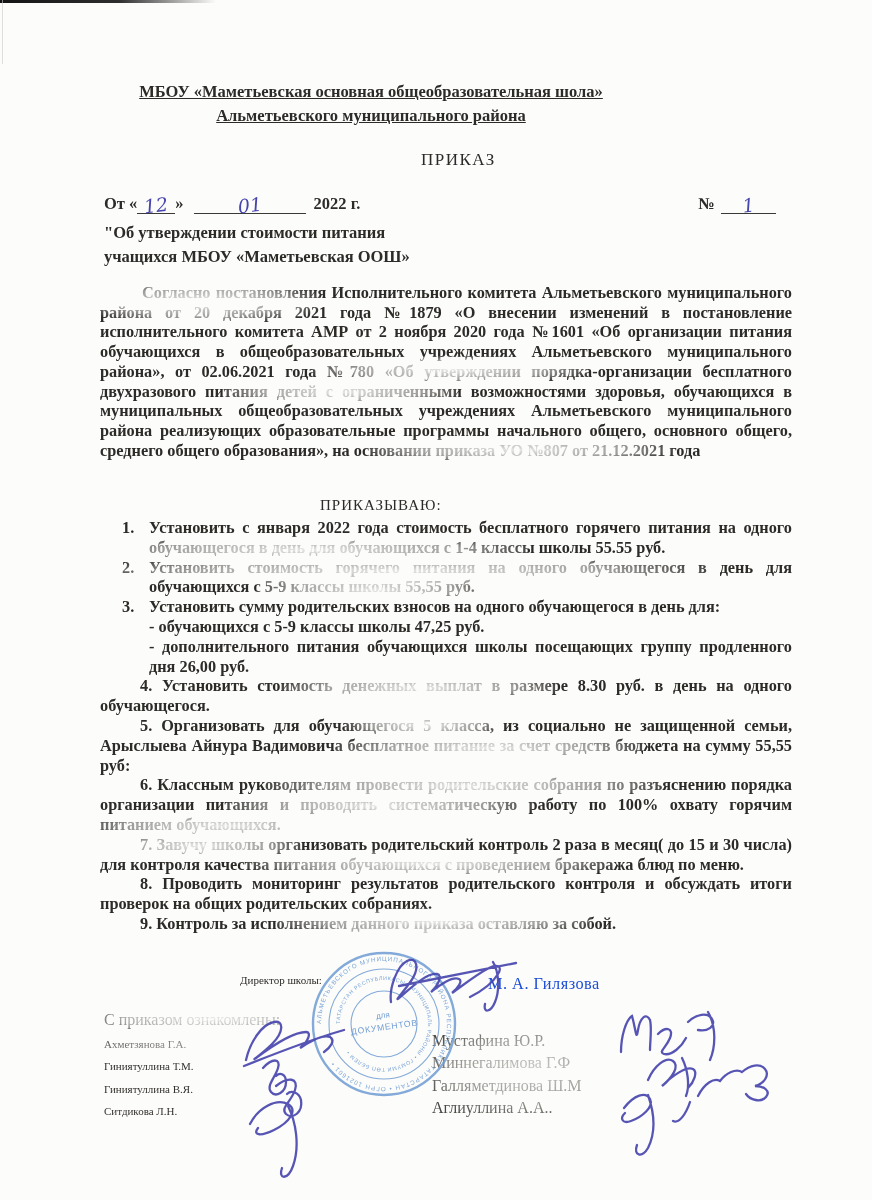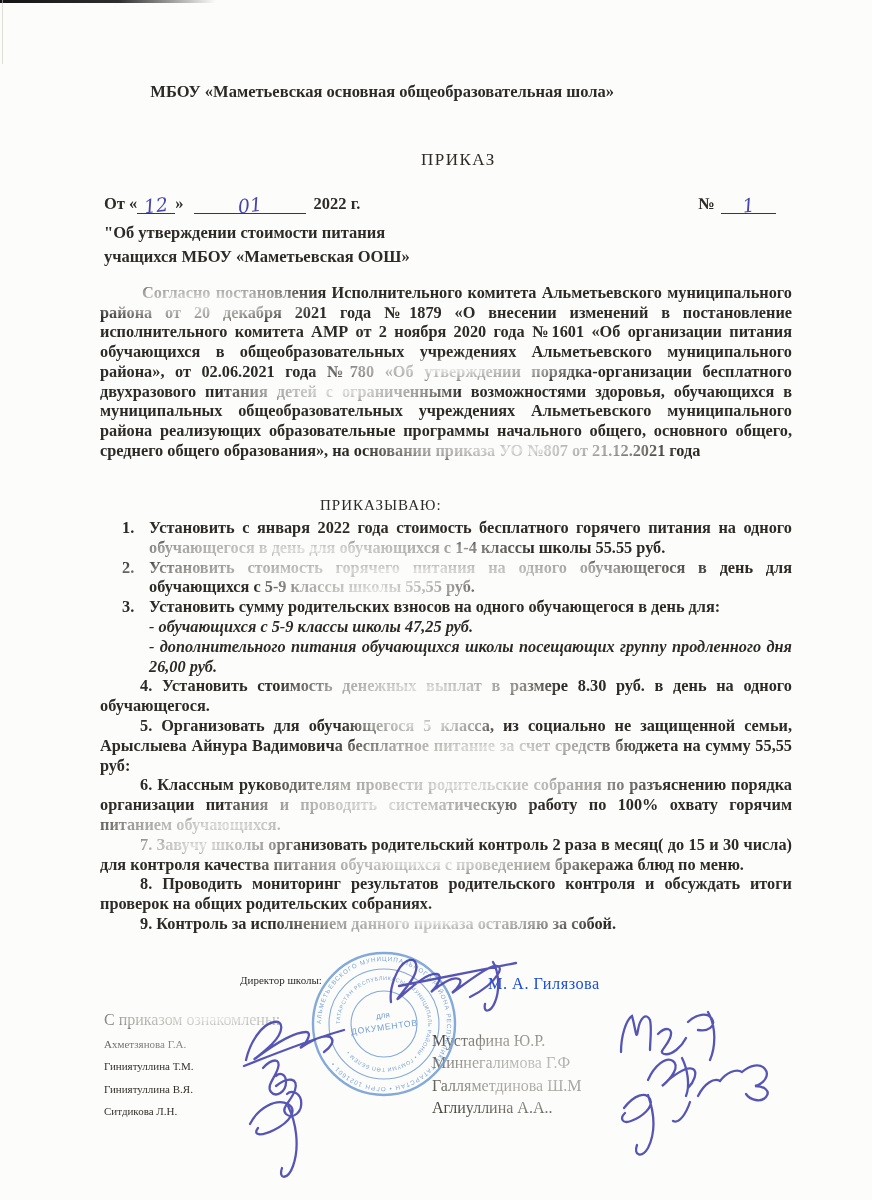--- a/index.html
+++ b/index.html
@@ -4,43 +4,43 @@
 <style>
   html,body{margin:0;padding:0;background:#ffffff;}
   .page{position:relative;width:872px;height:1200px;background:#fcfcfa;overflow:hidden;
         font-family:"Liberation Serif","DejaVu Serif",serif;color:#2d2b28;}
   .abs{position:absolute;}
   
   .top-edge{left:0;top:0;width:216px;height:3px;
     background:linear-gradient(90deg,#141414 0%,#2e2e2e 55%,rgba(60,60,60,0) 100%);}
   .left-edge{left:2px;top:0;width:1px;height:64px;background:#c9c9c6;opacity:.6;}
   
-  .org{left:128px;top:80px;width:486px;text-align:right;font-weight:bold;
-       font-size:16.5px;line-height:24px;}
+  .org{left:128px;top:80px;width:486px;text-align:center;font-weight:bold;
+       font-size:16.5px;line-height:24px;text-decoration:underline;}
   .doc-title{left:421px;top:150px;font-size:17px;letter-spacing:1.5px;}
   .date-row{left:104px;top:194px;font-weight:bold;font-size:16.5px;white-space:nowrap;}
   .num-row{left:698px;top:194px;font-weight:bold;font-size:16.5px;white-space:nowrap;}
   .blank{display:inline-block;border-bottom:1.6px solid #3c3a37;height:17px;
          vertical-align:bottom;position:relative;}
   .blank.day{width:38px;}
   .blank.month{width:112px;margin:0 8px 0 10px;}
   .blank.no{width:55px;margin-left:6px;}
   .hand{position:absolute;left:0;right:0;bottom:-3px;text-align:center;
         font-style:italic;font-weight:normal;font-size:19px;color:#4644ad;
         transform:rotate(-7deg);font-family:"DejaVu Serif",serif;}
   .subject{left:104px;top:221px;font-weight:bold;font-size:16.5px;line-height:23.5px;}
   .preamble{left:100px;top:283px;width:692px;margin:0;text-indent:42px;
             text-align:justify;font-weight:bold;font-size:16.3px;line-height:19.7px;}
   .order-heading{left:320px;top:497px;font-size:15px;letter-spacing:1px;}
   .listblock{left:100px;top:518px;width:692px;font-weight:bold;font-size:16.3px;
              line-height:19.8px;text-align:justify;}
   .oli{display:flex;}
   .onum{flex:0 0 27px;margin-left:22px;}
   .otext{flex:1;text-align:justify;}
-  .osub{margin-left:49px;font-style:italic;}
+  .osub{margin-left:49px;}
   .pitem{margin:0;text-indent:40px;text-align:justify;}
   .director-label{left:240px;top:974px;font-size:11px;}
   .director-name{left:488px;top:974px;font-size:16.3px;letter-spacing:.5px;color:#1d4ed8;}
   .ack{left:104px;top:1011px;font-size:16px;color:#45433f;}
   .col-left{left:104px;top:1033px;font-size:11px;line-height:22.3px;color:#33312e;}
   .col-right{left:432px;top:1030px;font-size:16px;line-height:22.3px;color:#4a4843;}
   
   .fade{position:absolute;pointer-events:none;z-index:5;
     background:radial-gradient(ellipse at center,rgba(252,252,250,.9) 0%,
                rgba(252,252,250,.55) 48%,rgba(252,252,250,0) 78%);}
@@ -51,20 +51,21 @@
 </head>
 <body>
 
 <div class="page">
 
   <div class="abs top-edge"></div>
   <div class="abs left-edge"></div>
 
   <div class="abs org textlayer">
     <div>МБОУ «Маметьевская основная общеобразовательная шола»</div>
+    <div>Альметьевского муниципального района</div>
   </div>
 
   <div class="abs doc-title textlayer">ПРИКАЗ</div>
 
   <div class="abs date-row textlayer"><span>От «</span><span class="blank day"><span class="hand">12</span></span><span>»</span><span class="blank month"><span class="hand">01</span></span><span>2022 г.</span></div>
 
   <div class="abs num-row textlayer"><span>№</span><span class="blank no"><span class="hand">1</span></span></div>
 
   <div class="abs subject textlayer">
     <div>"Об утверждении стоимости питания</div>

